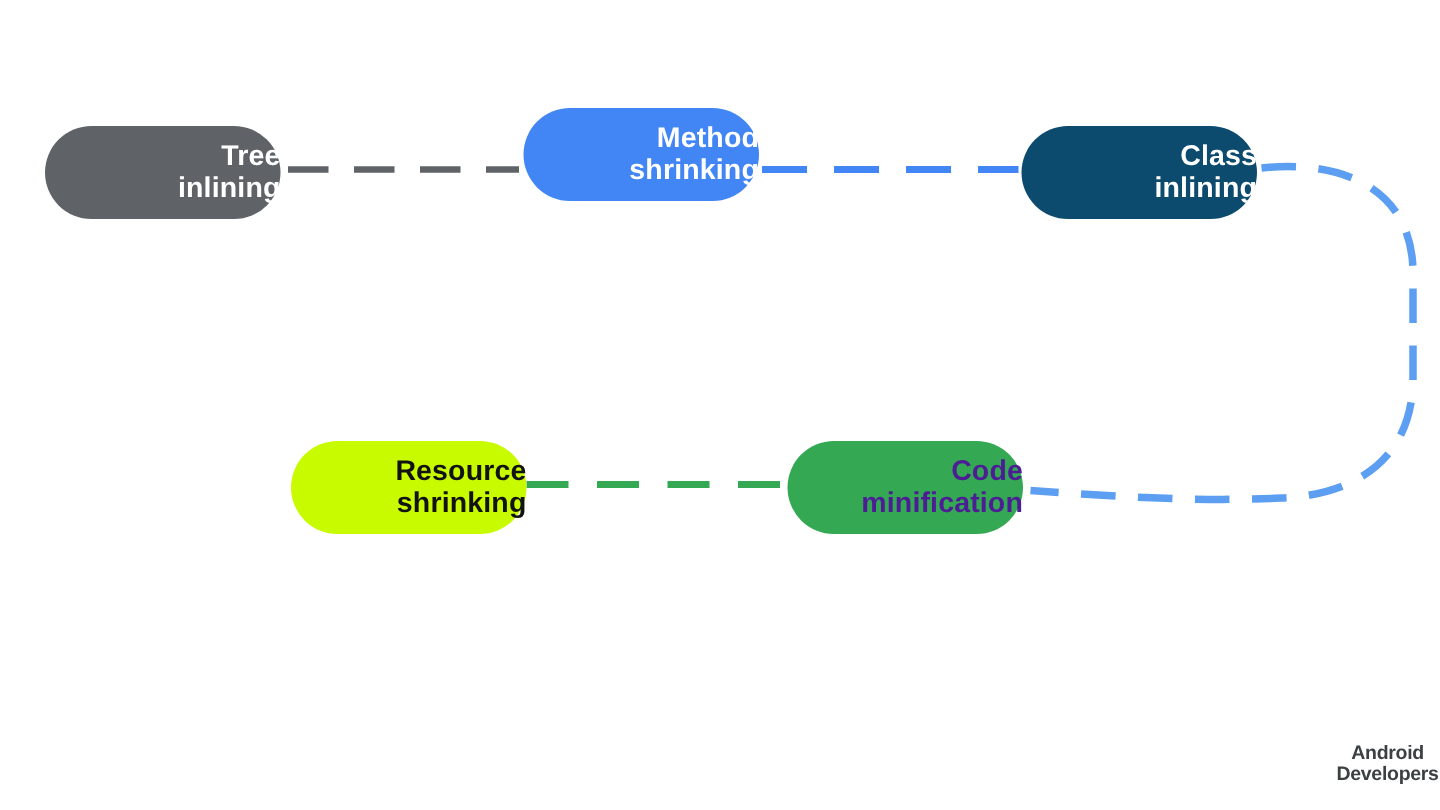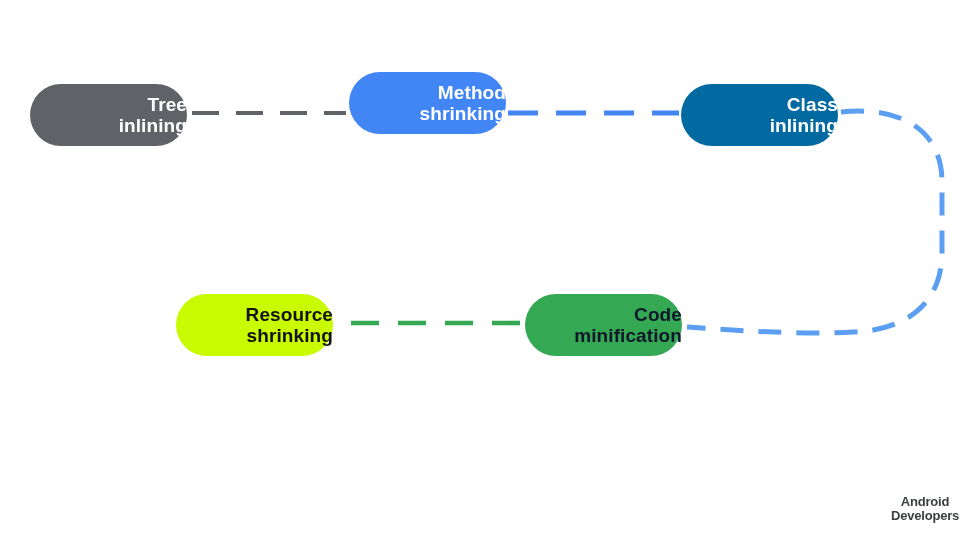--- a/index.html
+++ b/index.html
@@ -28,21 +28,21 @@
     justify-content: center;
     text-align: center;
     font-weight: 700;
     font-size: 19px;
     line-height: 21px;
     letter-spacing: 0.1px;
   }
   .pill-tree     { left: 30px;  top: 84px; }
   .pill-method   { left: 349px; top: 72px; }
   .pill-class    { left: 681px; top: 84px; }
-  .pill-resource { left: 176px; top: 294px; }
+  .pill-resource { left: 194px; top: 294px; }
   .pill-code     { left: 525px; top: 294px; }
   .brand {
     position: absolute;
     left: 891px;
     top: 495px;
     font-weight: 700;
     font-size: 13px;
     line-height: 14px;
     color: #3C4043;
     letter-spacing: -0.2px;
@@ -64,31 +64,31 @@
   <div class="pill pill-tree" style="background-color: rgb(95, 99, 104); color: rgb(255, 255, 255);">
     <span class="pill-line">Tree</span>
     <span class="pill-line">inlining</span>
   </div>
 
   <div class="pill pill-method" style="background-color: rgb(66, 133, 244); color: rgb(255, 255, 255);">
     <span class="pill-line">Method</span>
     <span class="pill-line">shrinking</span>
   </div>
 
-  <div class="pill pill-class" style="background-color: #0369a1; color: rgb(255, 255, 255);">
+  <div class="pill pill-class" style="background-color: #0c4a6e; color: rgb(255, 255, 255);">
     <span class="pill-line">Class</span>
     <span class="pill-line">inlining</span>
   </div>
 
   <div class="pill pill-resource" style="background-color: rgb(200, 250, 0); color: rgb(18, 18, 18);">
     <span class="pill-line">Resource</span>
     <span class="pill-line">shrinking</span>
   </div>
 
-  <div class="pill pill-code" style="background-color: rgb(52, 168, 83); color: #0f172a;">
+  <div class="pill pill-code" style="background-color: rgb(52, 168, 83); color: #4c1d95;">
     <span class="pill-line">Code</span>
     <span class="pill-line">minification</span>
   </div>
 
   <div class="brand">
     <div>Android</div>
     <div>Developers</div>
   </div>
 
 </div>

